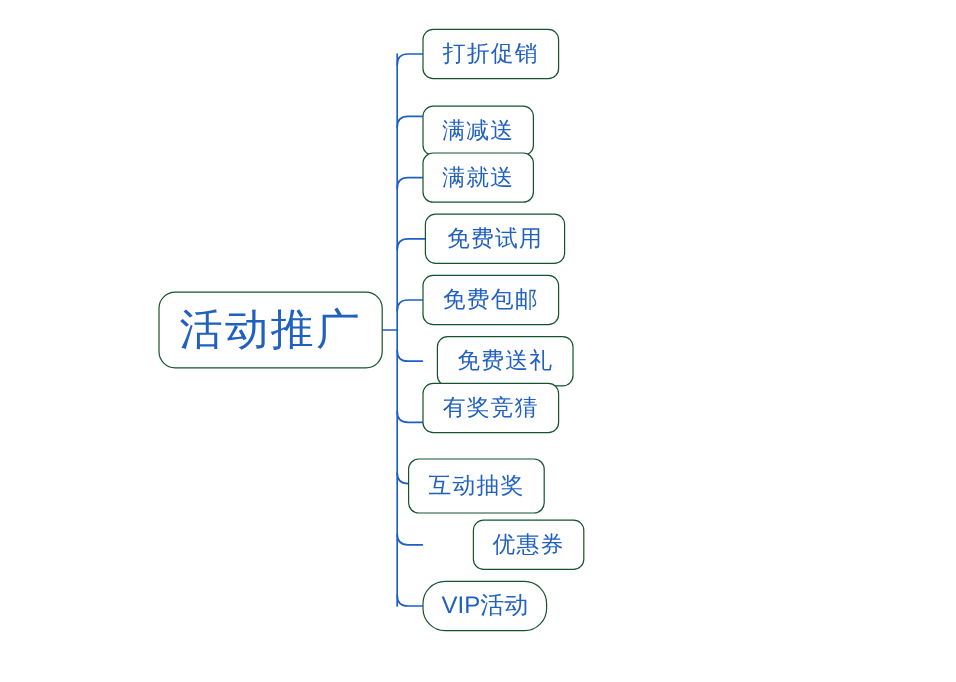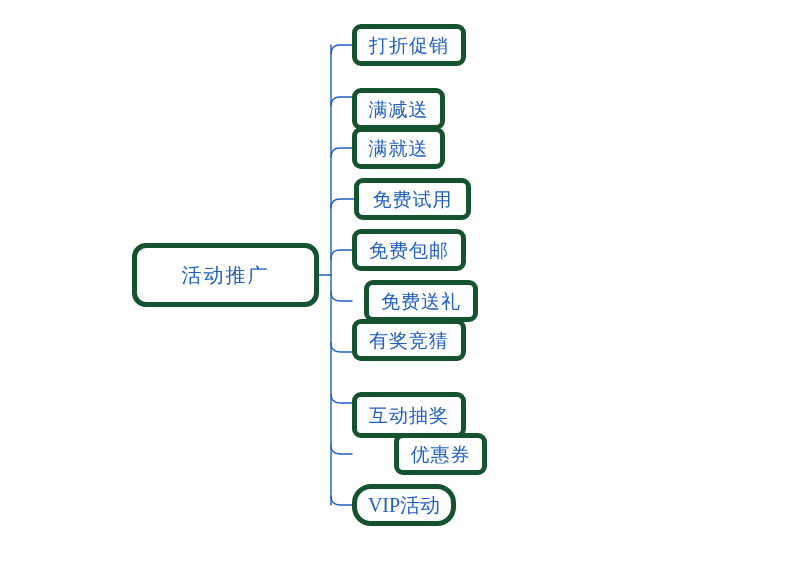--- a/index.html
+++ b/index.html
@@ -21,41 +21,41 @@
     position: absolute;
     left: 0;
     top: 0;
     width: 797px;
     height: 568px;
     pointer-events: none;
   }
   .node {
     position: absolute;
     box-sizing: border-box;
-    border: 5px solid #14532d;
+    border: 1px solid #14532d;
     border-radius: 9px;
     background: #ffffff;
     color: #2060c0;
     display: flex;
     align-items: center;
     justify-content: center;
     white-space: nowrap;
     line-height: 1;
   }
   .node-root {
     border-radius: 14px;
-    font-size: 20px;
+    font-size: 36px;
     letter-spacing: 2px;
   }
   .node-child {
     font-size: 19px;
     letter-spacing: 1px;
   }
   .node-child.serif-lead {
-    font-family: Liberation Serif, serif;
+    font-family: Liberation Sans, sans-serif;
     font-size: 20px;
     letter-spacing: 0px;
     border-radius: 19px;
   }
 </style>
 </head>
 <body>
 
 <div id="mindmap">
 
@@ -92,21 +92,21 @@
       </div>
       <div class="node node-child" style="left: 352px; top: 229px; width: 114px; height: 42px; text-align: right;">
         <span>免费包邮</span>
       </div>
       <div class="node node-child" style="left: 364px; top: 280px; width: 114px; height: 42px;">
         <span>免费送礼</span>
       </div>
       <div class="node node-child" style="left: 352px; top: 319px; width: 114px; height: 42px; justify-content: center;">
         <span>有奖竞猜</span>
       </div>
-      <div class="node node-child" style="left: 352px; top: 382px; width: 114px; height: 46px; margin-top: 10px;">
+      <div class="node node-child" style="left: 340px; top: 382px; width: 114px; height: 46px;">
         <span>互动抽奖</span>
       </div>
       <div class="node node-child" style="left: 352px; top: 433px; width: 93px; height: 42px; margin-left: 42px;">
         <span>优惠券</span>
       </div>
       <div class="node node-child serif-lead" style="left: 352px; top: 484px; width: 104px; height: 42px;">
         <span>VIP活动</span>
       </div>
     </div>
 

